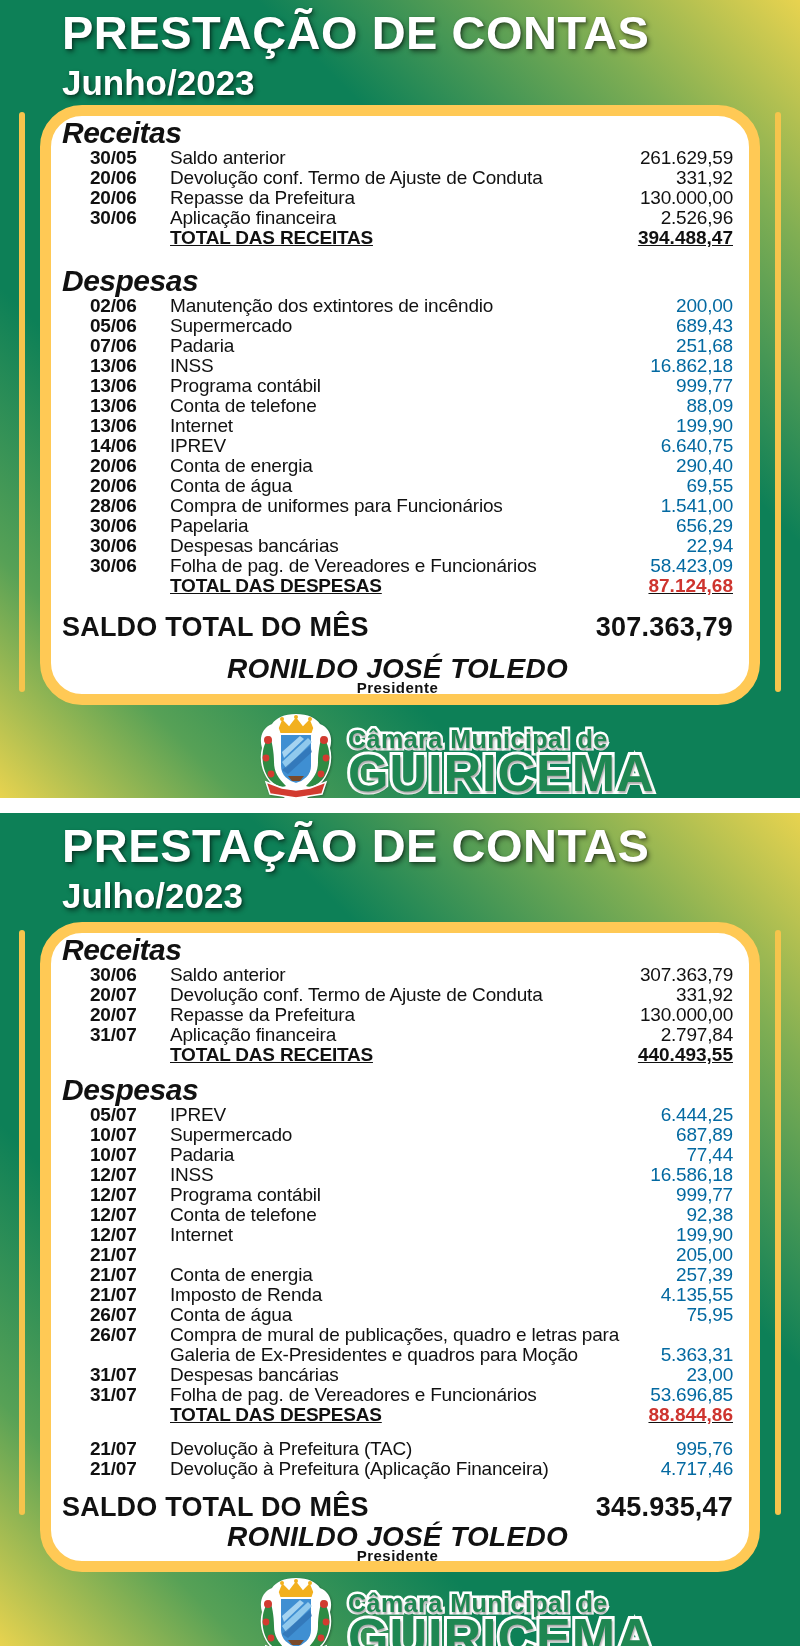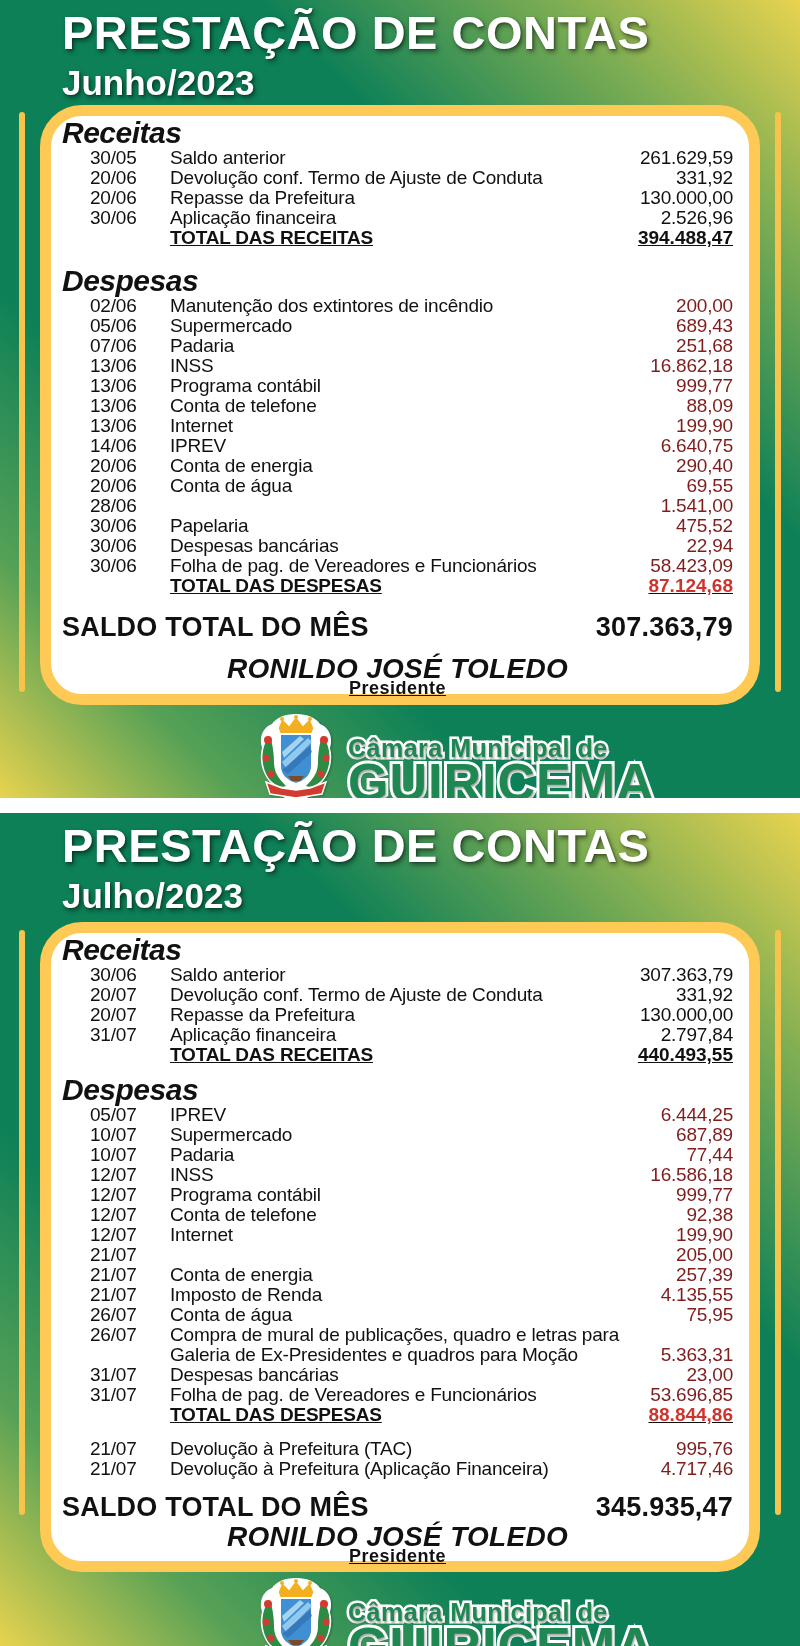--- a/index.html
+++ b/index.html
@@ -29,42 +29,42 @@
   .page2 .card{top:109px;height:650px;}
 
   .sec-heading{font-size:30px;line-height:30px;font-weight:700;font-style:italic;
                color:#111;margin:0 0 0 0;letter-spacing:-.5px;}
   .page1 .h-despesas{margin-top:18px;}
   .page2 .h-despesas{margin-top:10px;}
 
   .rows{margin:0;}
   .row{display:grid;grid-template-columns:108px 1fr auto;align-items:start;
        font-size:19px;line-height:20px;color:#111;letter-spacing:-.2px;}
-  .row .date{padding-left:28px;white-space:nowrap;}
+  .row .date{padding-left:28px;white-space:nowrap;font-weight:bold;}
   .row .desc{padding-right:8px;}
   .row .val{text-align:right;white-space:nowrap;align-self:end;}
-  .despesas-rows .val, .extra-rows .val{color:#7f1d1d;}
+  .despesas-rows .val, .extra-rows .val{color:#0369a1;}
   .row.total{font-weight:700;text-decoration:underline;}
   .row.total .val{letter-spacing:0;}
   .despesas-rows .row.total .desc{color:#111;}
   .despesas-rows .row.total .val{color:#ce342e;}
   .extra-rows{margin-top:14px;}
 
   .saldo{display:flex;justify-content:space-between;align-items:baseline;
          font-size:27px;line-height:28px;font-weight:700;color:#111;letter-spacing:.2px;}
   .page1 .saldo{margin-top:17px;}
   .page2 .saldo{margin-top:14px;}
 
   .signature{text-align:center;color:#111;}
   .page1 .signature{margin-top:18px;}
   .page2 .signature{margin-top:6px;}
   .sig-name{font-size:28px;line-height:20px;font-weight:700;font-style:italic;letter-spacing:.3px;}
-  .sig-role{font-size:18px;line-height:18px;font-weight:700;letter-spacing:.5px;text-decoration:underline;}
-
-  .logo-strip{position:absolute;left:0;width:800px;display:flex;align-items:flex-end;}
+  .sig-role{font-size:15px;line-height:18px;font-weight:700;letter-spacing:.5px;}
+
+  .logo-strip{position:absolute;left:0;width:800px;display:flex;align-items:center;}
   .page1 .logo-strip{top:712px;}
   .page2 .logo-strip{top:1576px - 813px;top:763px;}
   .crest{margin-left:258px;width:76px;height:90px;flex:0 0 auto;
          filter:drop-shadow(1px 1px 1px rgba(0,0,0,.3));}
   .logo-text{margin-left:14px;padding-top:4px;}
   .org-line{font-size:25px;line-height:27px;font-weight:700;color:#1f8752;letter-spacing:.5px;
             -webkit-text-stroke:5px #fff;paint-order:stroke fill;
             text-shadow:1px 2px 2px rgba(0,0,0,.35);}
   .city-line{font-size:52px;line-height:40px;font-weight:700;color:#1f8752;letter-spacing:1px;
             -webkit-text-stroke:6px #fff;paint-order:stroke fill;
@@ -261,31 +261,36 @@
     <span class="desc">
       <span class="d1">Conta de água</span>
       <br style="display: none;">
       
     </span>
     <span class="val">69,55</span>
   </div>
 
   <div class="row">
     <span class="date">28/06</span>
+    <span class="desc">
+      <span class="d1">Compra de uniformes para Funcionários</span>
+      <br style="display: none;">
+      
+    </span>
     <span class="val">1.541,00</span>
   </div>
 
   <div class="row">
     <span class="date">30/06</span>
     <span class="desc">
       <span class="d1">Papelaria</span>
       <br style="display: none;">
       
     </span>
-    <span class="val">475,52</span>
+    <span class="val">656,29</span>
   </div>
 
   <div class="row">
     <span class="date">30/06</span>
     <span class="desc">
       <span class="d1">Despesas bancárias</span>
       <br style="display: none;">
       
     </span>
     <span class="val">22,94</span>

